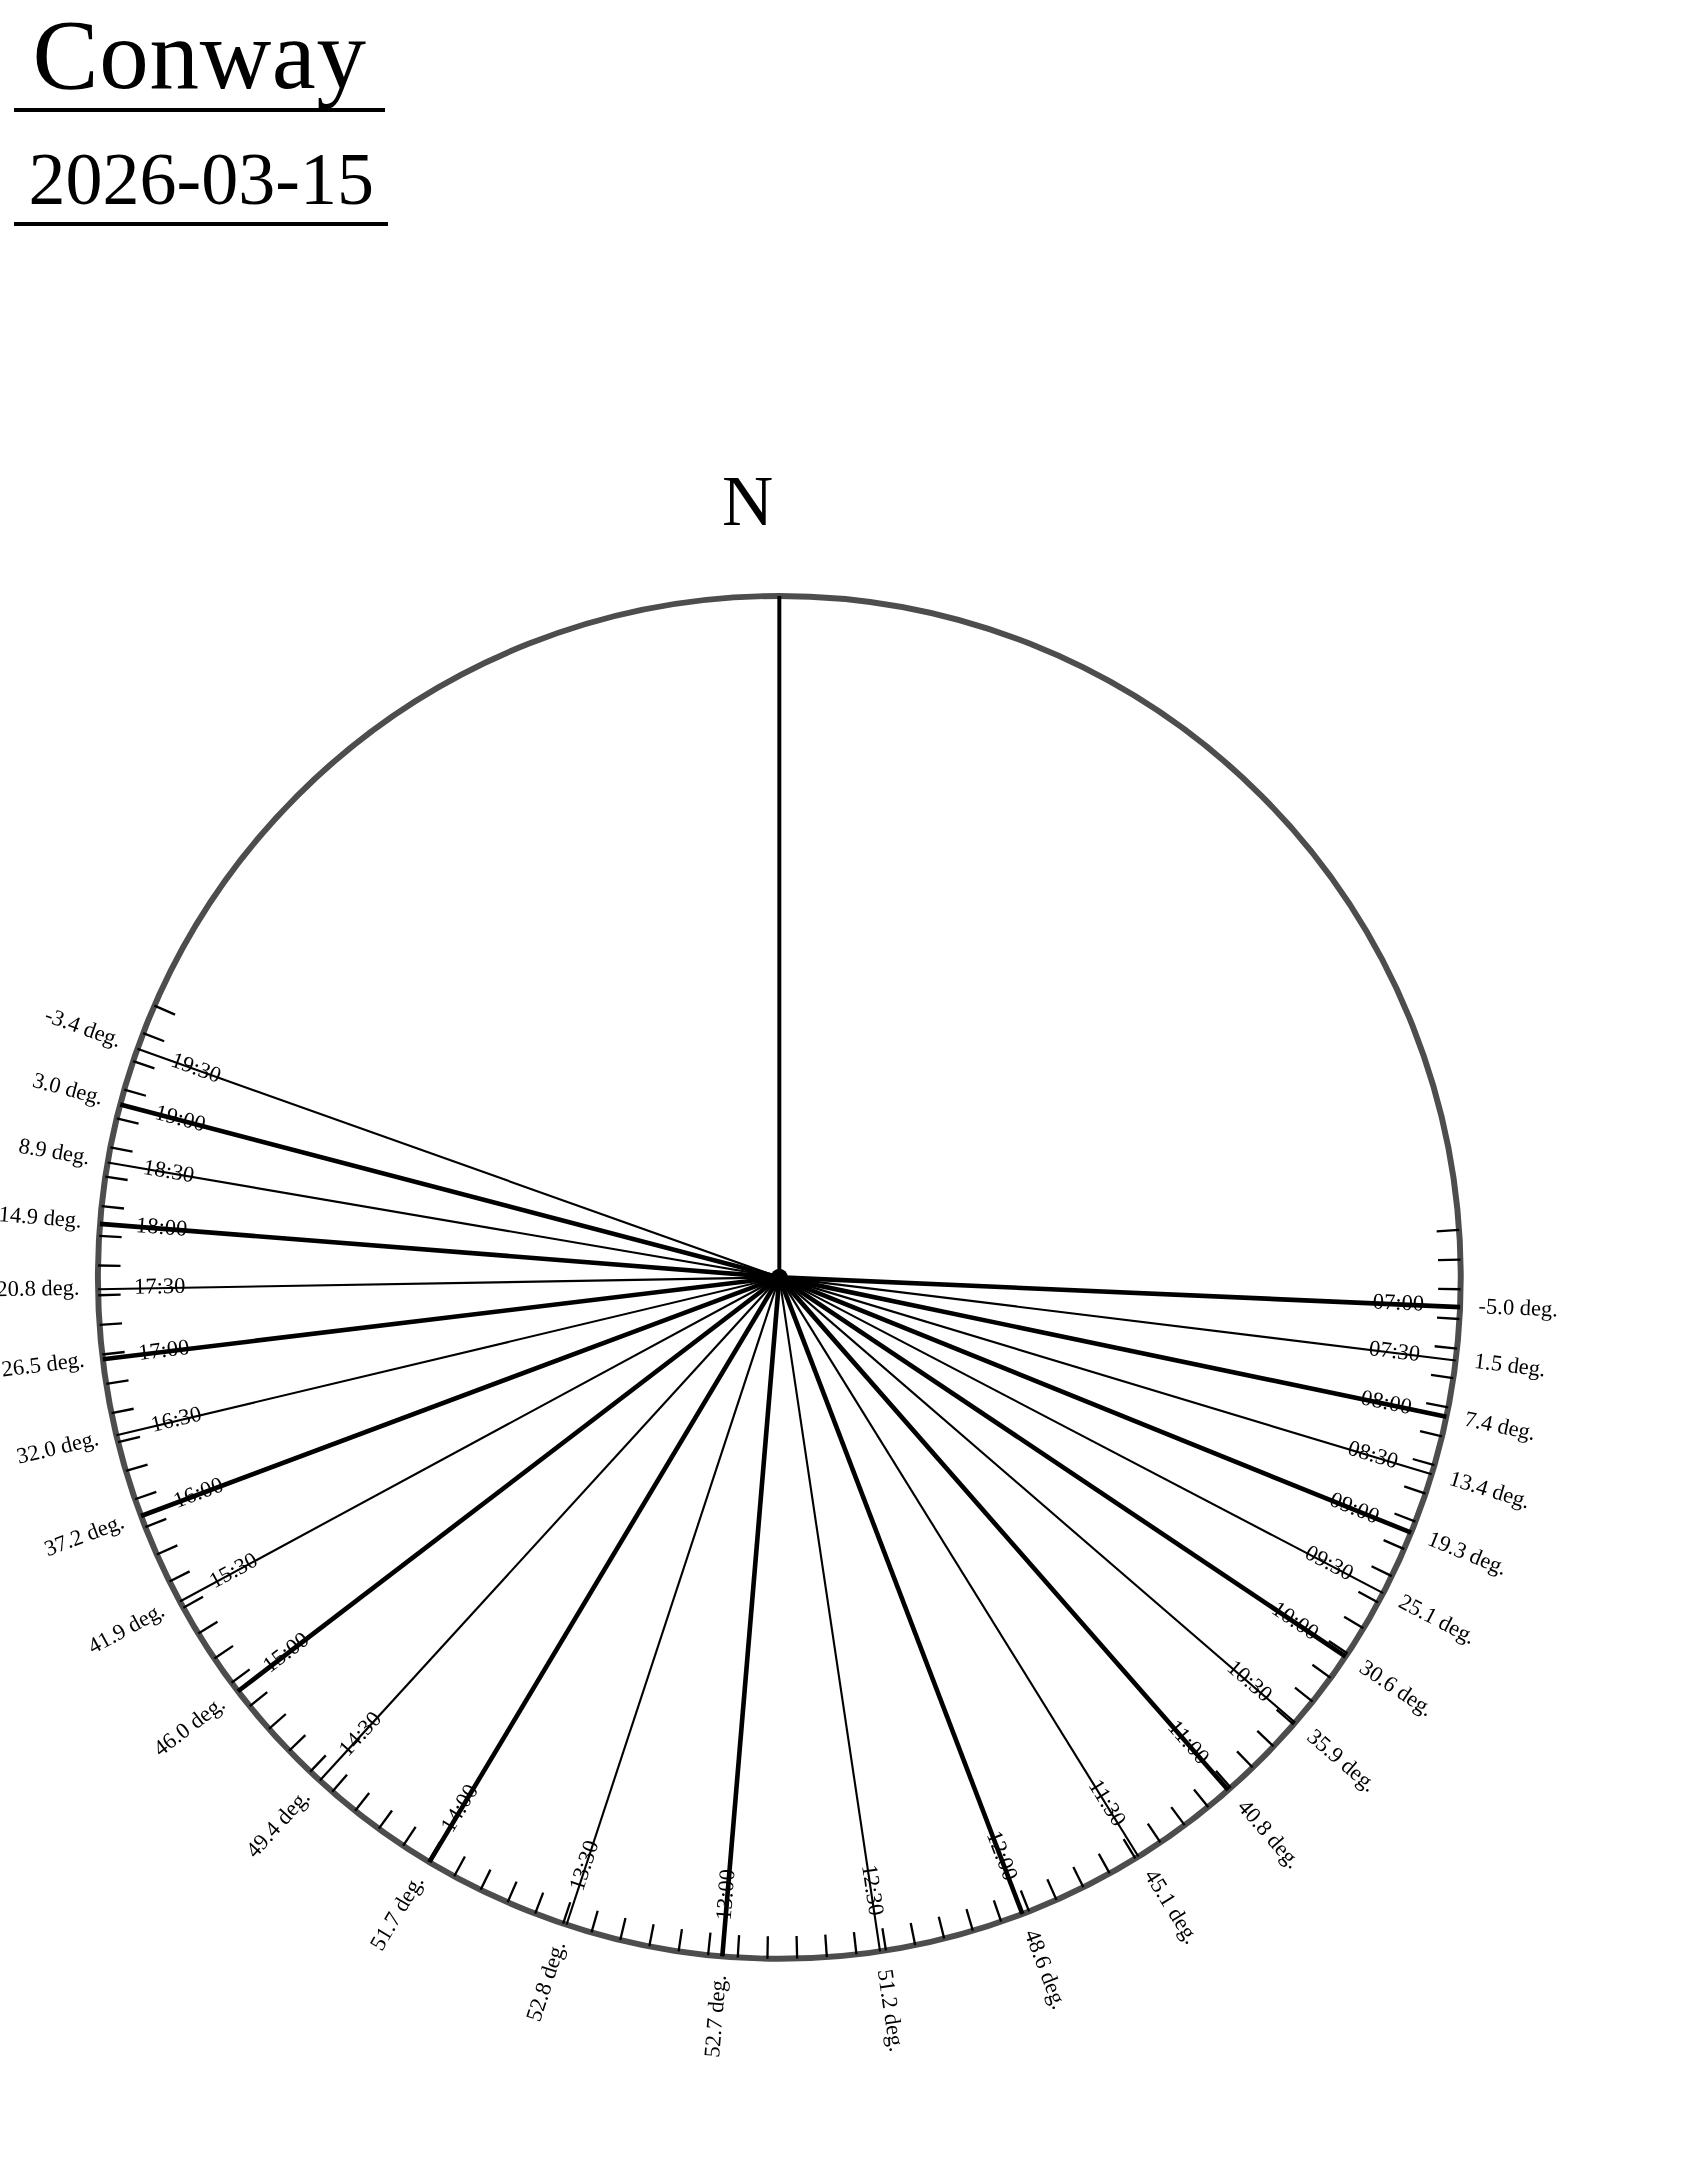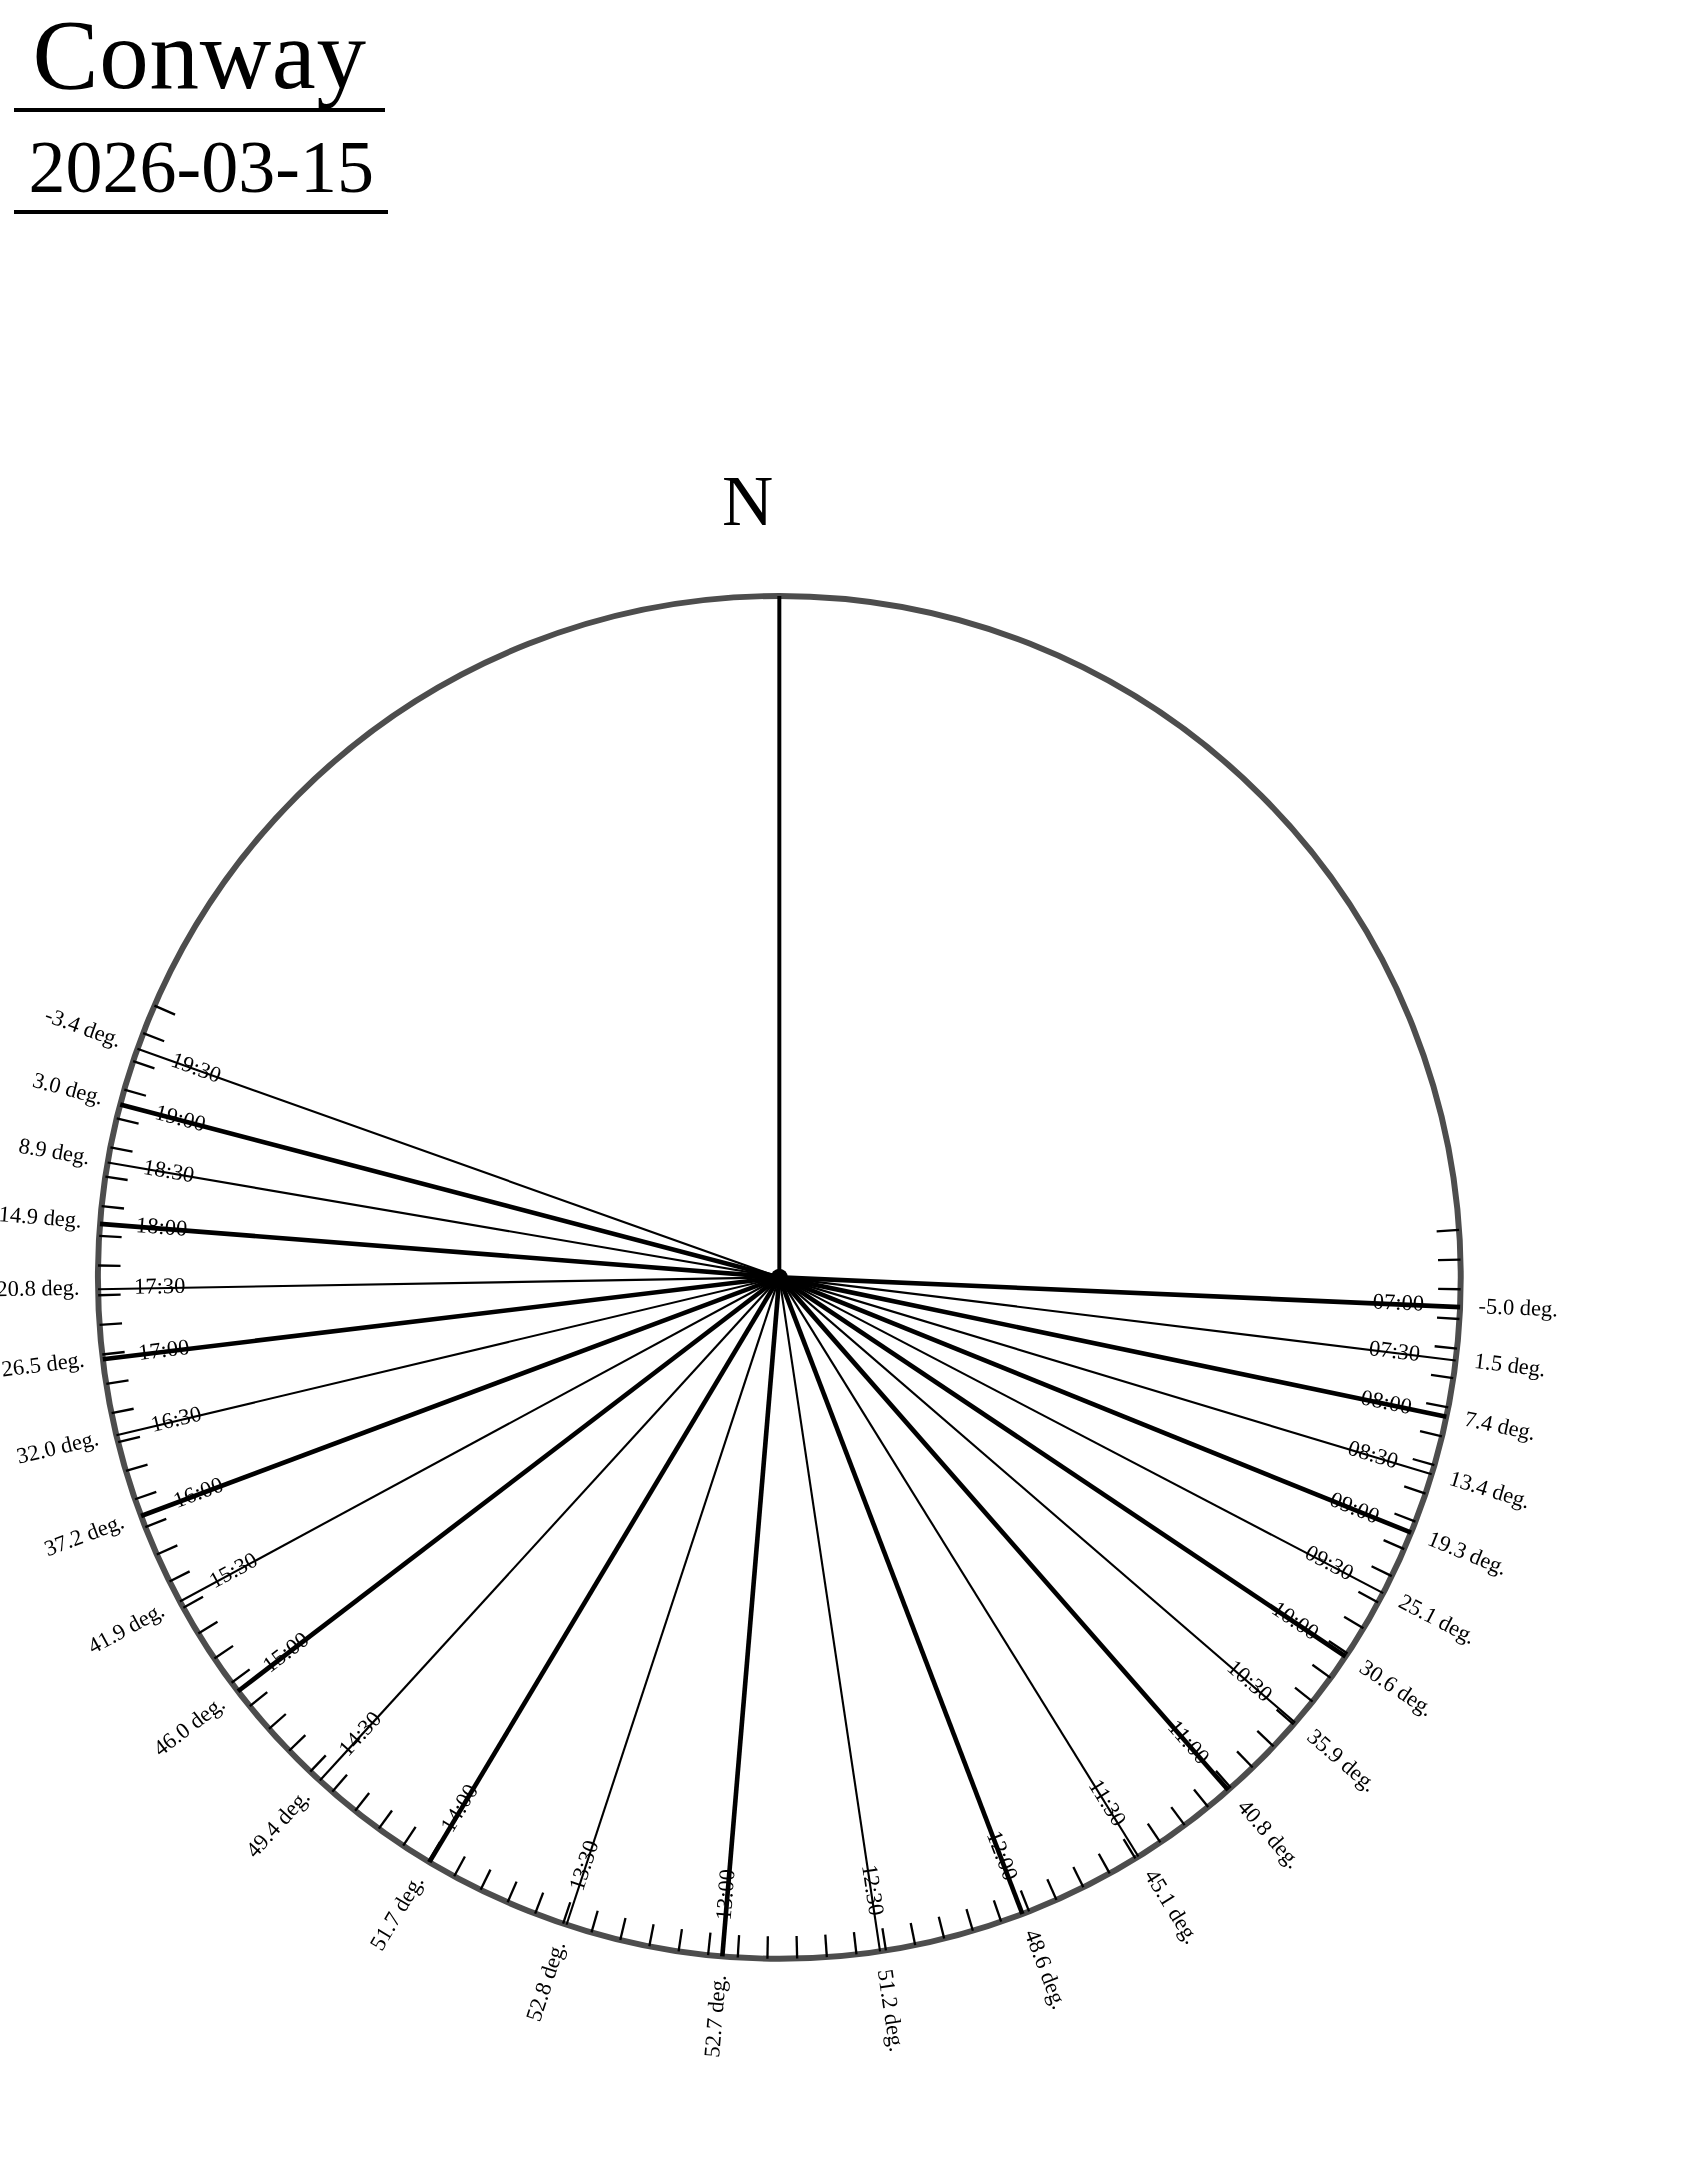--- a/index.html
+++ b/index.html
@@ -36,21 +36,21 @@
     border-bottom: 4.6px solid #000;
     padding: 0 18.5px 4px 18.5px;
     margin-top: 5.3px;
   }
   .title-sub {
     font-size: 74px;
     line-height: 1.0;
     display: inline-block;
     border-bottom: 4.6px solid #000;
     padding: 0 14.6px 5.3px 14.6px;
-    margin-top: 18px;
+    margin-top: 30px;
   }
   #chart-wrap {
     position: absolute;
     left: 0;
     top: 457px;
     width: 1687px;
     height: 1654px;
   }
   svg.sundial {
     display: block;

